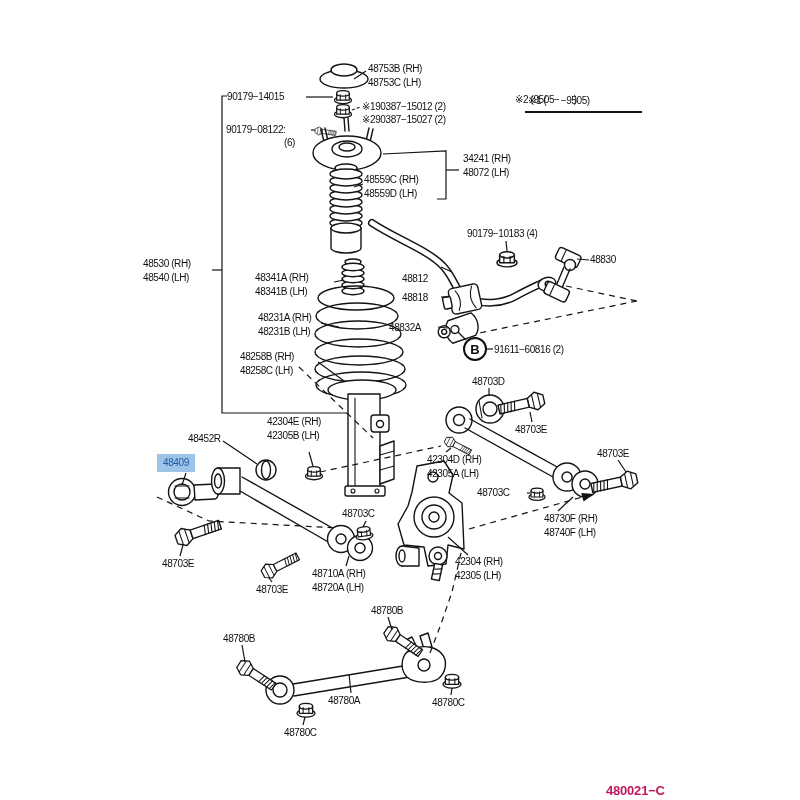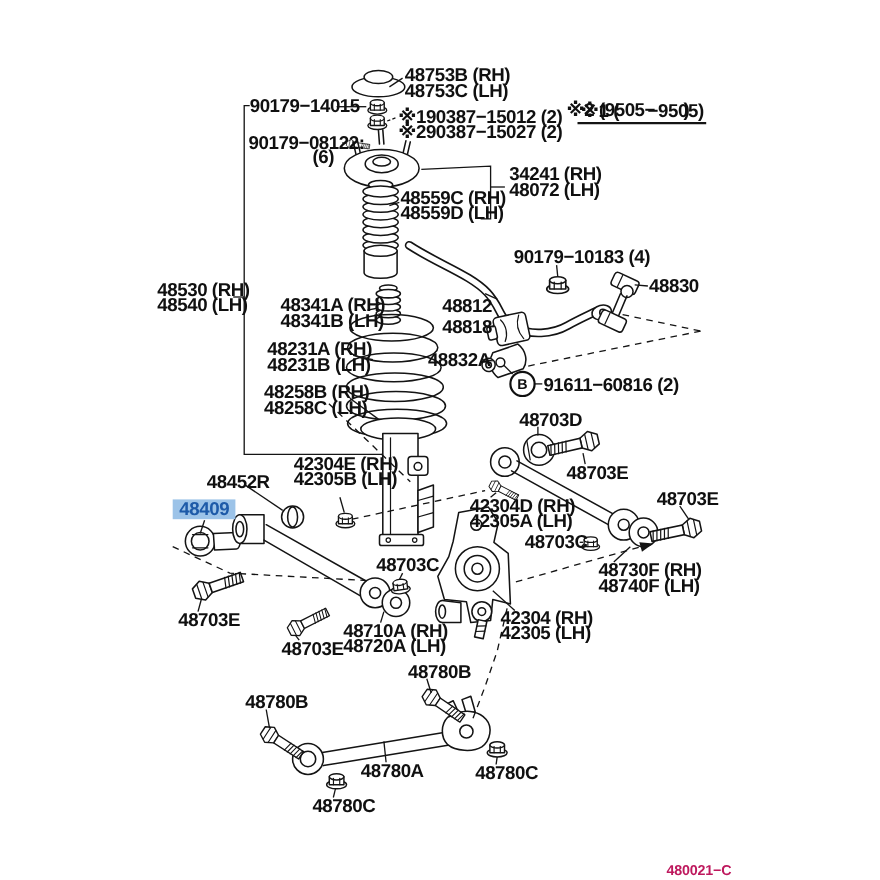--- a/index.html
+++ b/index.html
@@ -1,21 +1,21 @@
 <!DOCTYPE html>
 <html style="--hl-bg: #9CC3E8; --hl-fg: #1D5AA8;"><head>
 <meta charset="utf-8">
 <style>
   :root { --hl-bg:#9CC3E8; --hl-fg:#1D5AA8; }
   html,body{margin:0;padding:0;background:#fff;}
   .stage{position:relative;width:800px;height:800px;background:#fff;overflow:hidden;
          font-family:"Liberation Sans","DejaVu Sans",sans-serif;}
   svg{position:absolute;left:0;top:0;}
   #labels{position:absolute;left:0;top:0;width:800px;height:800px;}
-  .label{position:absolute;font-weight:700;font-size:17px;line-height:13.5px;
+  .label{position:absolute;font-weight:400;font-size:10px;line-height:13.5px;
          letter-spacing:-0.4px;color:#101010;white-space:pre;cursor:default;}
   .label.hl{background:var(--hl-bg);color:var(--hl-fg);padding:2px 6px;}
   .bmark{position:absolute;left:463px;top:337px;width:20px;height:20px;border:2.4px solid #101010;
          border-radius:50%;font-weight:700;font-size:13px;color:#101010;
          display:flex;align-items:center;justify-content:center;background:#fff;}
   .code{position:absolute;left:606px;top:783px;font-weight:700;font-size:13px;
         letter-spacing:-0.2px;color:#be185d;}
   .art{stroke:#141414;stroke-width:1.4;fill:none;stroke-linecap:round;stroke-linejoin:round;}
   .wf{fill:#ffffff;}
   .thin{stroke-width:1.1;}
@@ -287,21 +287,21 @@
       <div class="label" style="left: 467px; top: 227px;">90179−10183 (4)</div>
       <div class="label" style="left: 402px; top: 272px;">48812</div>
       <div class="label" style="left: 590px; top: 253px;">48830</div>
       <div class="label" style="left: 402px; top: 291px;">48818</div>
       <div class="label" style="left: 389px; top: 321px;">48832A</div>
       <div class="label" style="left: 494px; top: 343px;">91611−60816 (2)</div>
       <div class="label" style="left: 143px; top: 257px;">48530 (RH)
 48540 (LH)</div>
       <div class="label" style="left: 255px; top: 271px;">48341A (RH)
 48341B (LH)</div>
-      <div class="label" style="left: 243px; top: 311px;">48231A (RH)
+      <div class="label" style="left: 258px; top: 311px;">48231A (RH)
 48231B (LH)</div>
       <div class="label" style="left: 240px; top: 350px;">48258B (RH)
 48258C (LH)</div>
       <div class="label" style="left: 472px; top: 375px;">48703D</div>
       <div class="label" style="left: 515px; top: 423px;">48703E</div>
       <div class="label" style="left: 597px; top: 447px;">48703E</div>
       <div class="label" style="left: 188px; top: 432px;">48452R</div>
       <div class="label" style="left: 267px; top: 415px;">42304E (RH)
 42305B (LH)</div>
       <div class="label hl" style="left: 157px; top: 454px;">48409</div>

